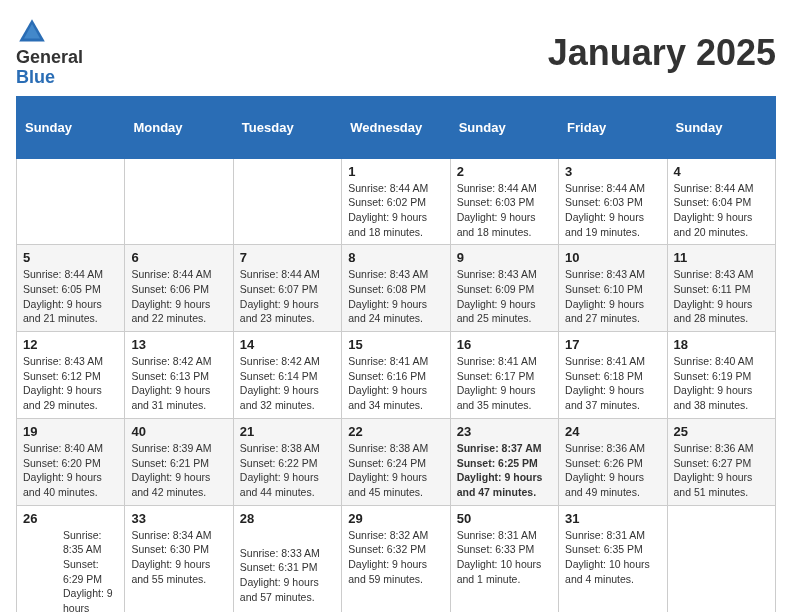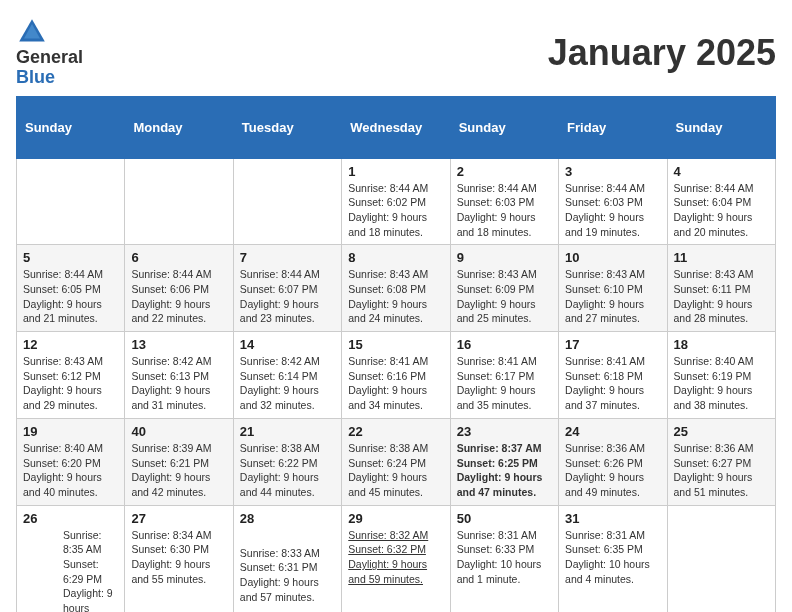--- a/index.html
+++ b/index.html
@@ -312,36 +312,36 @@
       </tr>
       <tr>
         <td>
           <div class="day-number">26</div>
           <div class="day-info" style="white-space: pre-line; margin-left: 40px;">Sunrise: 8:35 AM
 Sunset: 6:29 PM
 Daylight: 9 hours
 and 53 minutes.</div>
         </td>
         <td>
-          <div class="day-number">27</div>
+          <div class="day-number">33</div>
           <div class="day-info" style="white-space: pre-line;">Sunrise: 8:34 AM
 Sunset: 6:30 PM
 Daylight: 9 hours
 and 55 minutes.</div>
         </td>
         <td>
           <div class="day-number">28</div>
           <div class="day-info" style="white-space: pre-line; margin-top: 20px;">Sunrise: 8:33 AM
 Sunset: 6:31 PM
 Daylight: 9 hours
 and 57 minutes.</div>
         </td>
         <td>
           <div class="day-number">29</div>
-          <div class="day-info" style="white-space: pre-line; text-decoration: underline;">Sunrise: 8:32 AM
+          <div class="day-info" style="white-space: pre-line;">Sunrise: 8:32 AM
 Sunset: 6:32 PM
 Daylight: 9 hours
 and 59 minutes.</div>
         </td>
         <td>
           <div class="day-number">50</div>
           <div class="day-info" style="white-space: pre-line;">Sunrise: 8:31 AM
 Sunset: 6:33 PM
 Daylight: 10 hours
 and 1 minute.</div>

